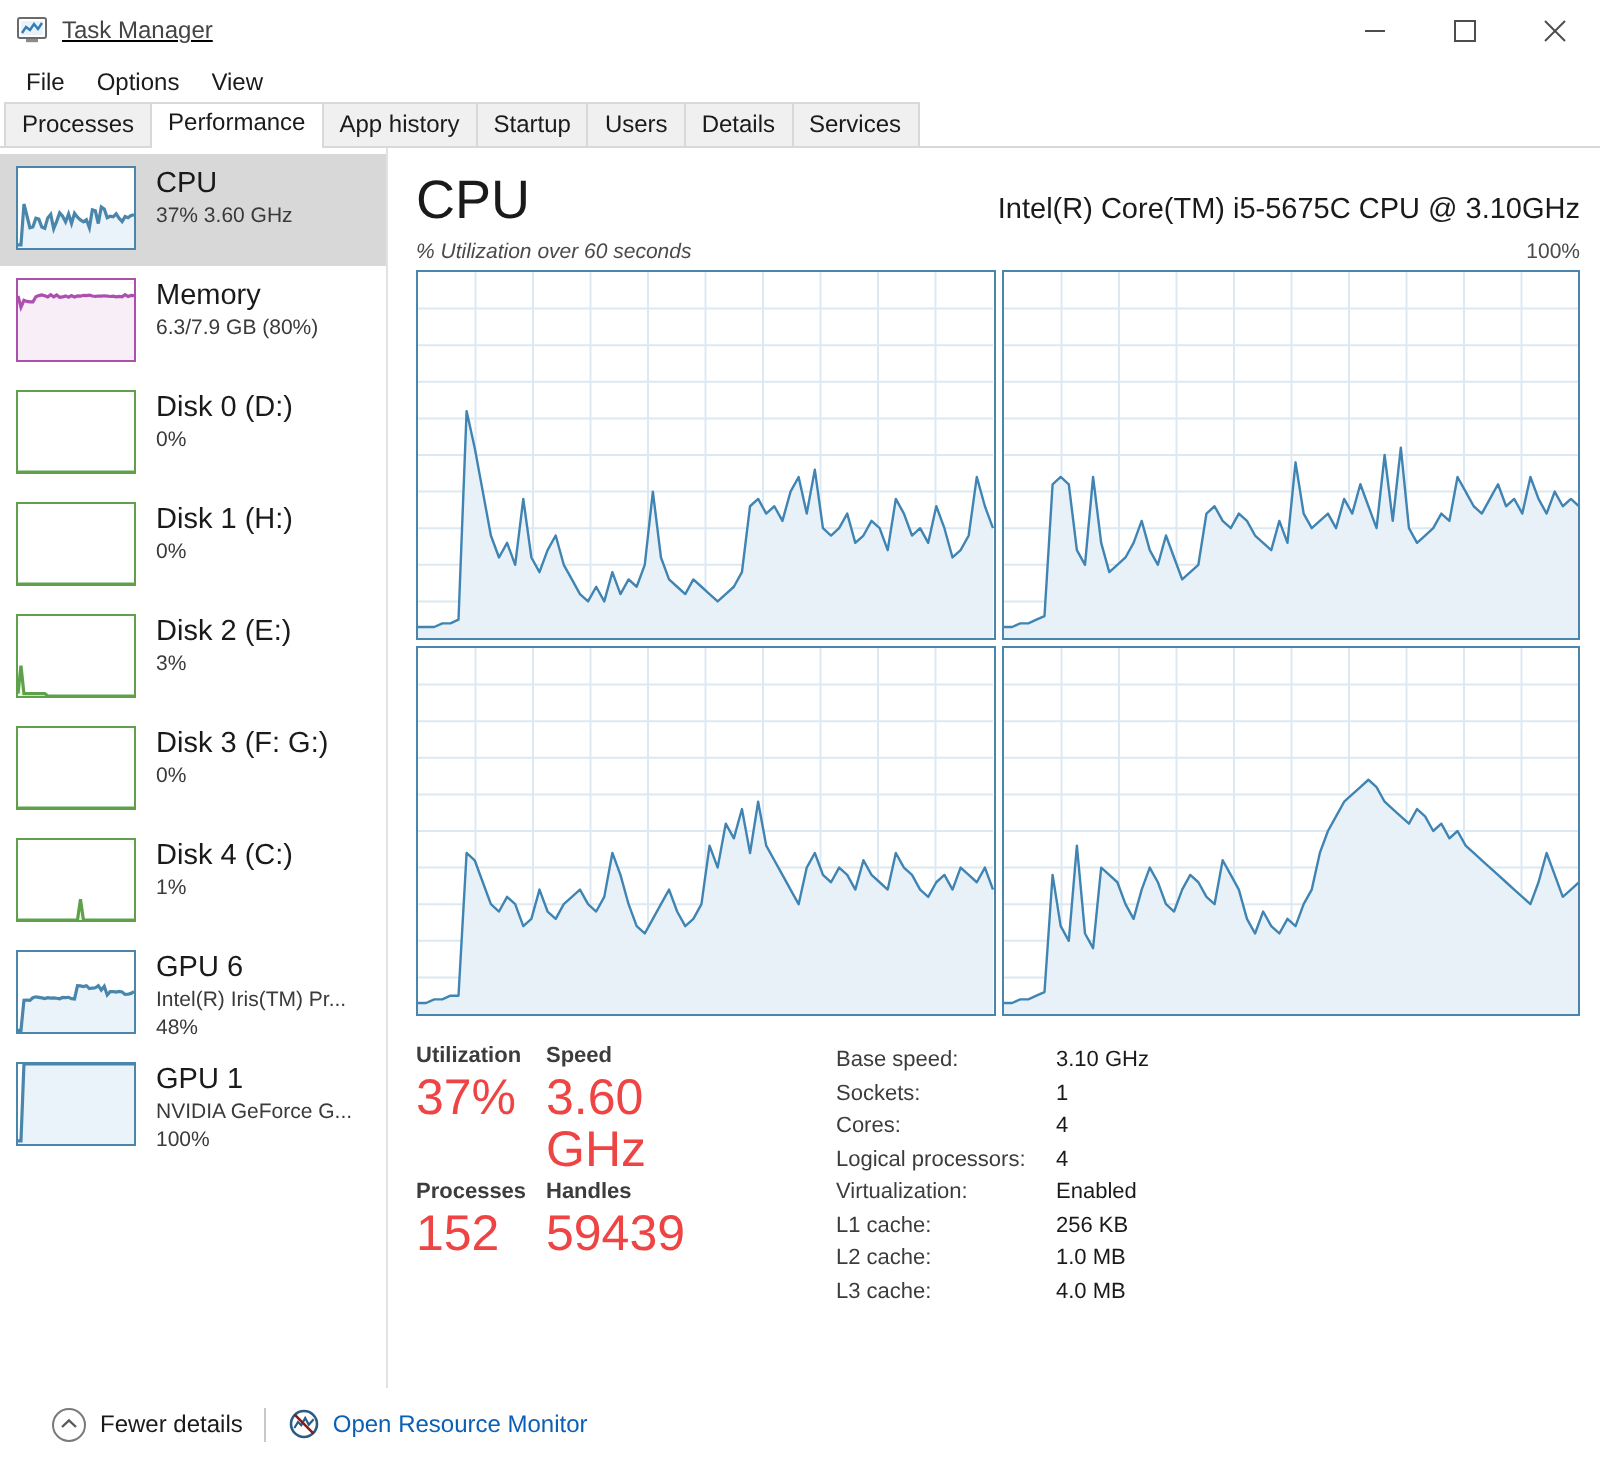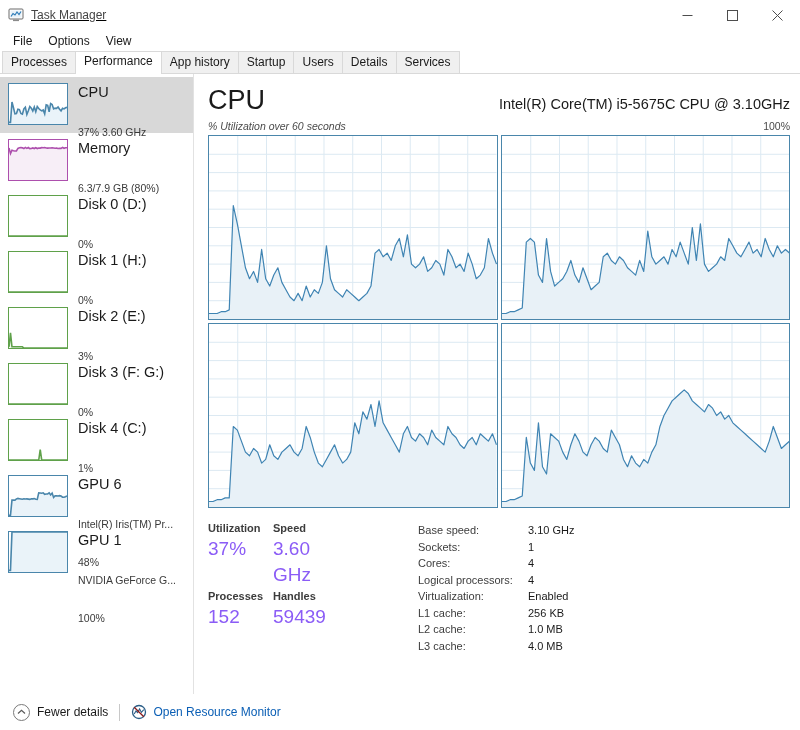--- a/index.html
+++ b/index.html
@@ -37,21 +37,21 @@
 
   
   .sidebar { width: 194px; flex: 0 0 194px; border-right: 1px solid #e2e2e2; background: #ffffff;
              padding-top: 3px; overflow: hidden; position: relative; }
   .side-item { display: flex; align-items: flex-start; height: 56px; padding: 6px 6px 0 8px; position: relative; }
   .side-item.selected { background: #d8d8d8; }
   .thumb { width: 60px; height: 42px; flex: 0 0 60px; margin-right: 10px; position: relative; background: #ffffff; }
   .thumb svg { display: block; width: 100%; height: 100%; }
   .side-txt { min-width: 0; padding-top: 0px; }
   .side-title { font-size: 14.5px; color: #1a1a1a; line-height: 18px; white-space: nowrap; }
-  .side-sub { font-size: 10.5px; color: #3a3a3a; line-height: 14px; white-space: nowrap; margin-top: 24px; }
+  .side-sub { font-size: 10.5px; color: #3a3a3a; line-height: 14px; white-space: nowrap; }
 
   
   .main { flex: 1 1 auto; padding: 10px 10px 0 14px; min-width: 0; display: flex; flex-direction: column; }
   .main-head { display: flex; align-items: baseline; }
   .main-title { font-size: 27px; font-weight: normal; color: #1a1a1a; line-height: 32px; }
   .main-model { margin-left: auto; font-size: 14.5px; color: #1a1a1a; }
   .axis-row { display: flex; align-items: baseline; margin-top: 4px; margin-bottom: 3px; }
   .axis-left { font-size: 10.5px; color: #4a4a4a; font-style: italic; }
   .axis-right { margin-left: auto; font-size: 10.5px; color: #4a4a4a; }
 
@@ -60,30 +60,30 @@
   .graph { border: 1px solid #4a86ab; background: #ffffff; position: relative; overflow: hidden; }
   .graph svg { display: block; width: 100%; height: 100%; }
 
   
   .stats { display: flex; margin-top: 12px; }
   .stats-left { width: 200px; flex: 0 0 200px; }
   .stat-row { display: flex; }
   .stat-cell { width: 65px; }
   .stat-cell.wide { width: 70px; }
   .stat-lbl { font-size: 11px; color: #3c3c3c; line-height: 16px; font-weight: bold; }
-  .stat-val { font-size: 19px; color: #8b5cf6; line-height: 26px; font-weight: normal; }
+  .stat-val { font-size: 25px; color: #ef4444; line-height: 26px; font-weight: normal; }
   .uptime { margin-top: 6px; }
 
   .stats-right { flex: 1 1 auto; padding-left: 10px; padding-top: 2px; }
   .spec-row { display: flex; line-height: 16.5px; }
   .spec-lbl { width: 110px; flex: 0 0 110px; font-size: 11px; color: #3c3c3c; }
   .spec-val { font-size: 11px; color: #1a1a1a; }
 
   
-  .footer { height: 36px; flex: 0 0 36px; display: flex; align-items: center; padding-left: 13px; background: #ffffff; }
+  .footer { height: 36px; flex: 0 0 36px; display: flex; align-items: center; padding-left: 26px; background: #ffffff; }
   .fewer { display: flex; align-items: center; }
   .chev-circle { width: 17px; height: 17px; border-radius: 50%; border: 1px solid #7a7a7a;
                  display: flex; align-items: center; justify-content: center; margin-right: 7px; }
   .fewer-lbl { font-size: 12px; color: #1a1a1a; }
   .sep { width: 1px; height: 17px; background: #c8c8c8; margin: 0 11px; }
   .res-mon { display: flex; align-items: center; }
   .res-icon { width: 16px; height: 16px; margin-right: 6px; flex: 0 0 16px; }
   .res-lbl { font-size: 12px; color: #0b5fb5; }
 </style>
 </head>

